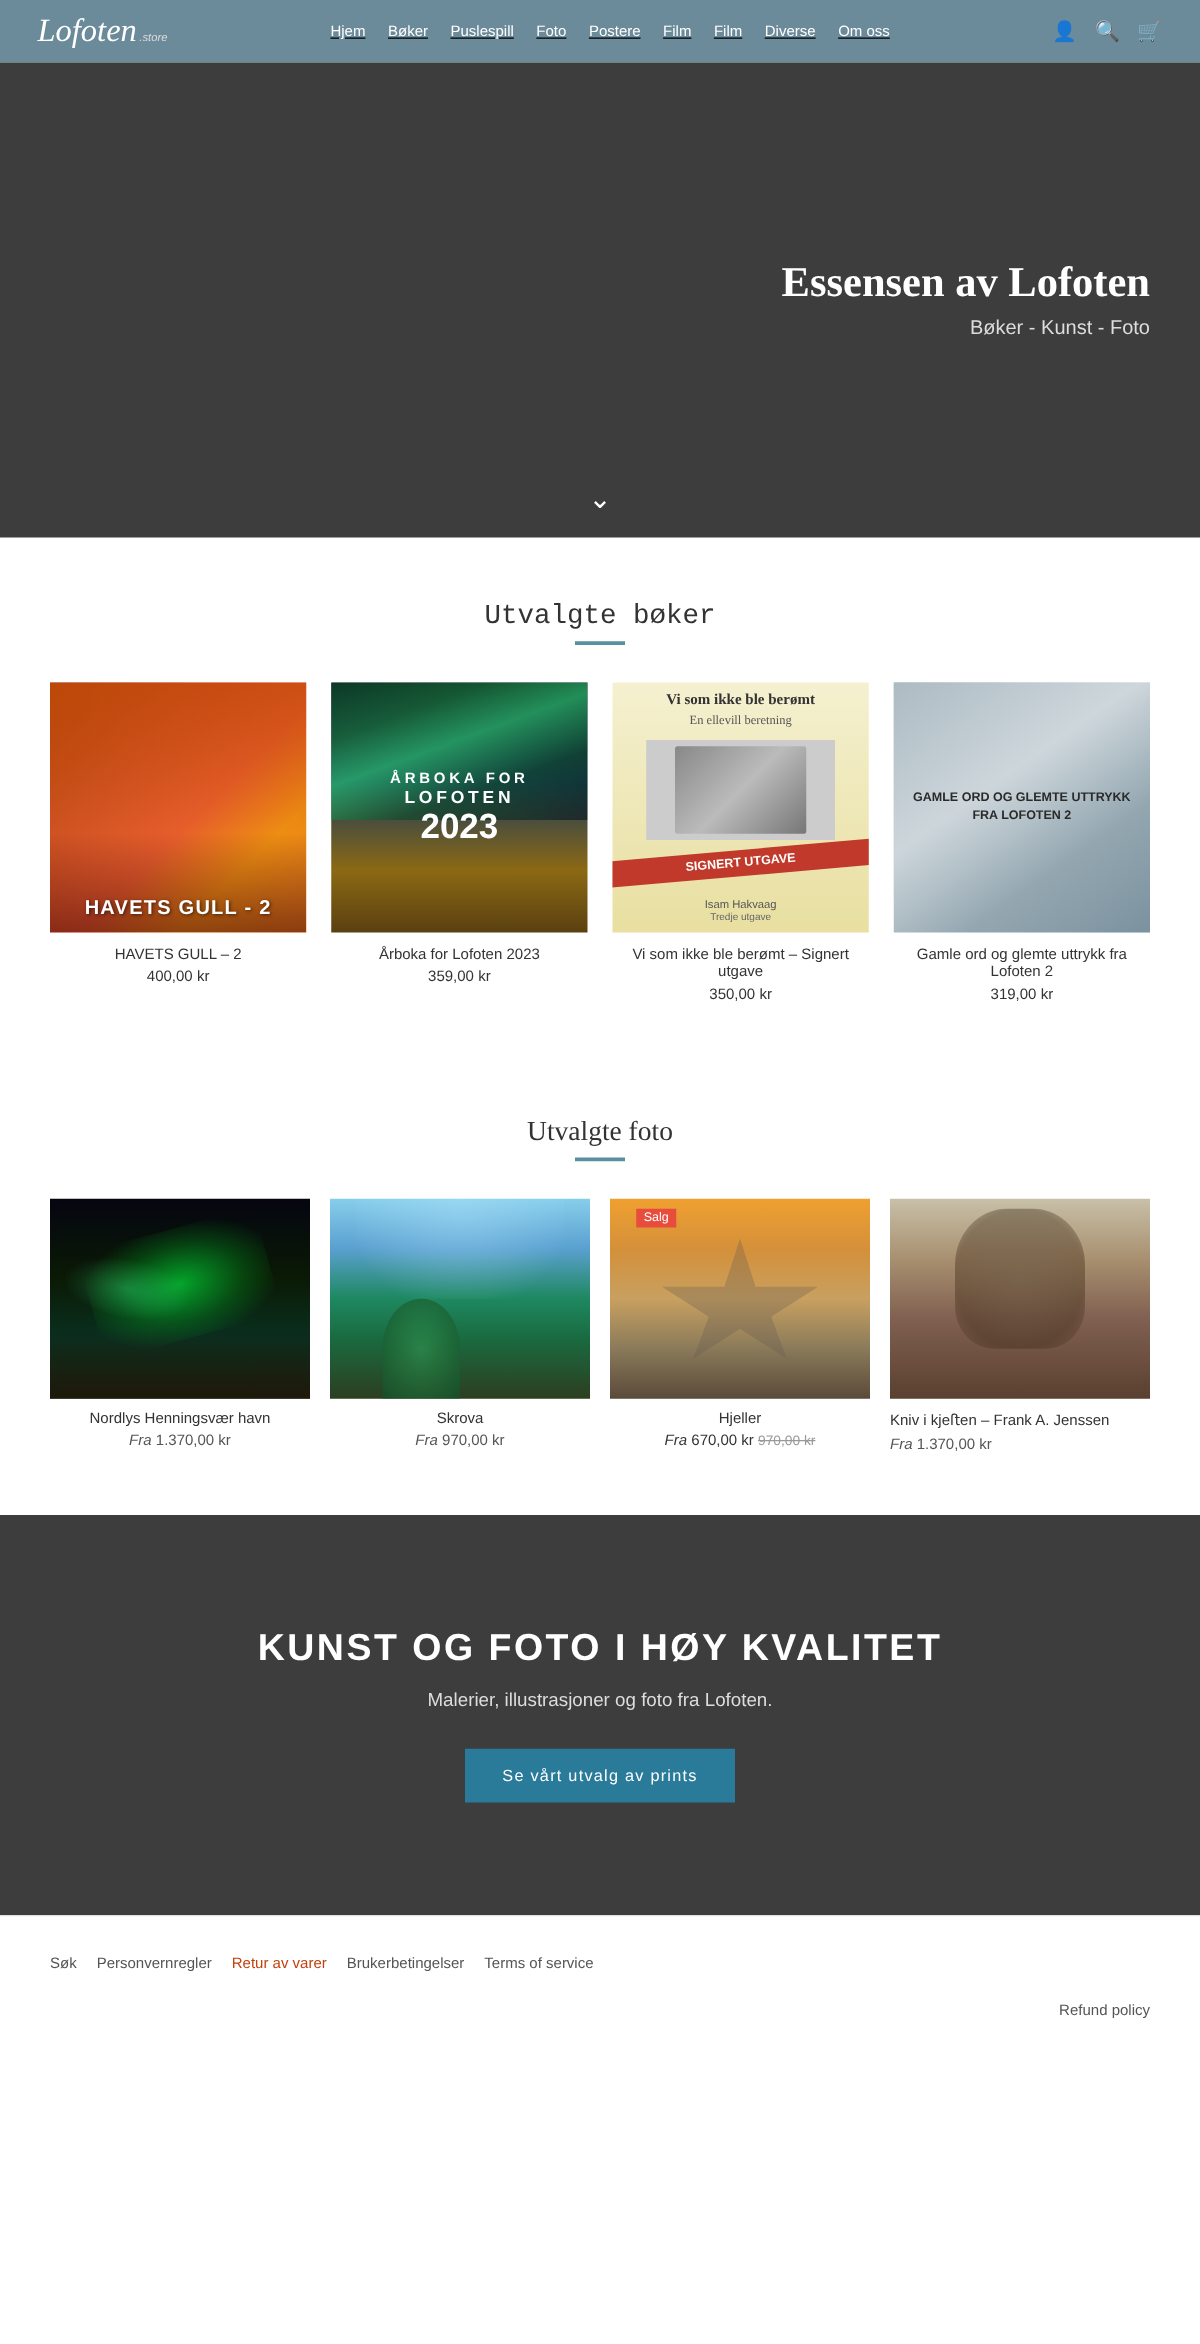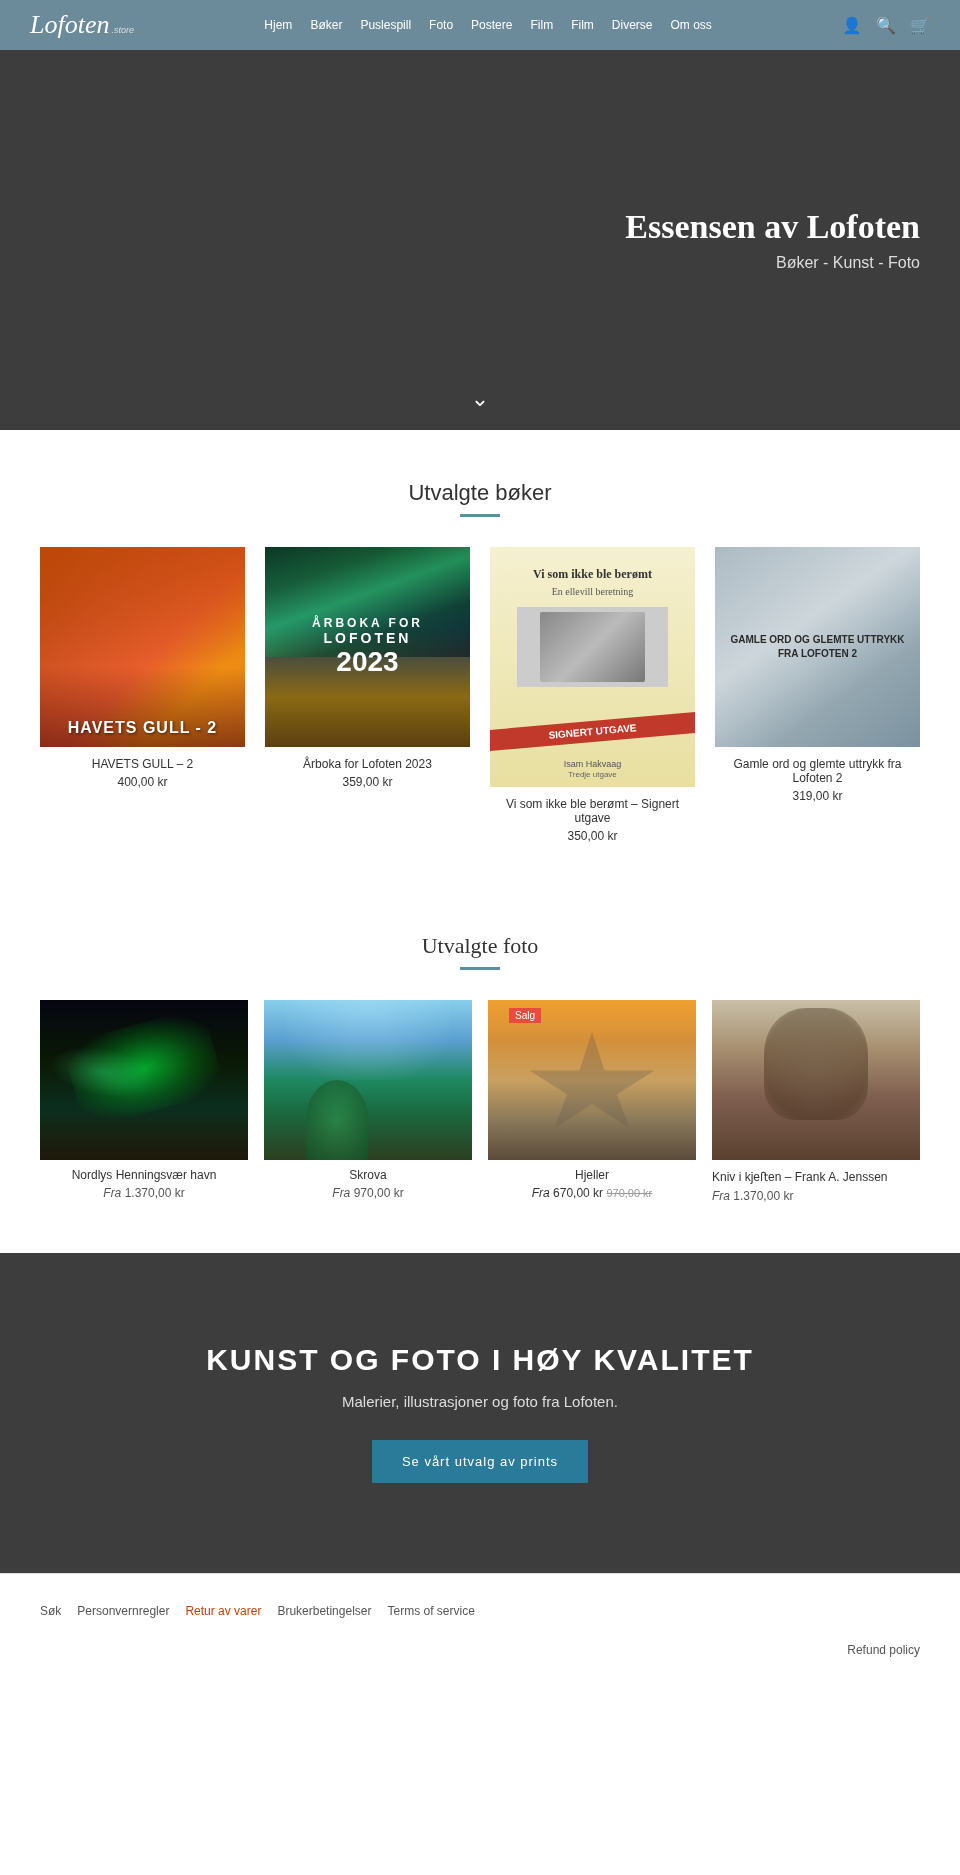--- a/index.html
+++ b/index.html
@@ -7,21 +7,21 @@
 
     
     header {
       background: #6b8a9a;
       display: flex;
       align-items: center;
       justify-content: space-between;
       padding: 0 30px;
       height: 50px;
     }
-    nav { display: flex; gap: 18px; }
+    nav { display: flex; gap: 18px; text-decoration: underline; }
     nav a {
       color: #fff;
       text-decoration: none;
       font-size: 12px;
       font-family: Arial, sans-serif;
     }
 
     
     footer {
       background: #fff;
@@ -55,21 +55,21 @@
   </div>
 </header>
 
 <section style="background:#3d3d3d;height:380px;display:flex;flex-direction:column;align-items:flex-end;justify-content:center;padding-right:40px;position:relative;">
   <h1 style="color:#fff;font-size:34px;font-family:Georgia,serif;font-weight:bold;">Essensen av Lofoten</h1>
   <p style="color:#ddd;font-size:16px;font-family:Arial,sans-serif;margin-top:8px;">Bøker - Kunst - Foto</p>
   <div style="position:absolute;bottom:18px;left:50%;transform:translateX(-50%);color:#fff;font-size:22px;">⌄</div>
 </section>
 
 <section style="padding:50px 40px;background:#fff;">
-  <h2 style="text-align:center;font-family:Liberation Sans, sans-serif;font-size:22px;color:#333;margin-bottom:8px;font-weight:normal;">Utvalgte bøker</h2>
+  <h2 style="text-align:center;font-family:Liberation Mono, monospace;font-size:22px;color:#333;margin-bottom:8px;font-weight:normal;">Utvalgte bøker</h2>
   <div style="width:40px;height:3px;background:#5a8fa0;margin:0 auto 30px;"></div>
 
   <div style="display:grid;grid-template-columns:repeat(4,1fr);gap:20px;">
 
     <div style="text-align:center;cursor:pointer;">
       <div style="width:100%;height:200px;background:linear-gradient(135deg,#8B2500 0%,#c0392b 30%,#e74c3c 55%,#f39c12 75%,#e67e22 100%);display:flex;flex-direction:column;align-items:center;justify-content:flex-end;padding:10px;margin-bottom:10px;overflow:hidden;position:relative;">
         <div style="position:absolute;top:0;left:0;right:0;bottom:0;background:linear-gradient(180deg,rgba(200,80,10,0.8) 0%,rgba(230,120,20,0.4) 60%,rgba(100,30,10,0.7) 100%);"></div>
         <div style="position:relative;z-index:1;color:#fff;text-align:center;">
           <div style="font-family:Arial,sans-serif;font-weight:bold;font-size:16px;letter-spacing:1px;text-shadow:1px 1px 3px rgba(0,0,0,0.6);">HAVETS GULL - 2</div>
         </div>
@@ -85,21 +85,21 @@
           <div style="font-size:12px;letter-spacing:3px;">ÅRBOKA FOR</div>
           <div style="font-size:14px;letter-spacing:3px;">LOFOTEN</div>
           <div style="font-size:28px;font-weight:bold;">2023</div>
         </div>
       </div>
       <div style="font-size:12px;color:#333;font-family:Arial,sans-serif;margin-bottom:4px;">Årboka for Lofoten 2023</div>
       <div style="font-size:12px;color:#333;font-family:Arial,sans-serif;">359,00 kr</div>
     </div>
 
     <div style="text-align:center;cursor:pointer;">
-      <div style="width:100%;height:240px;background:linear-gradient(180deg,#f5f0d0 0%,#e8dfa0 100%);display:flex;flex-direction:column;align-items:center;padding:20px 8px;margin-bottom:10px;overflow:hidden;position:relative;">
+      <div style="width:100%;height:200px;background:linear-gradient(180deg,#f5f0d0 0%,#e8dfa0 100%);display:flex;flex-direction:column;align-items:center;padding:6px 8px;margin-bottom:10px;overflow:hidden;position:relative;">
         <div style="font-size:12px;font-weight:bold;text-align:center;font-family:Georgia,serif;color:#333;margin-bottom:4px;">Vi som ikke ble berømt</div>
         <div style="font-size:10px;text-align:center;font-family:Georgia,serif;color:#555;margin-bottom:6px;">En ellevill beretning</div>
         <div style="width:80%;height:80px;background:#ccc;margin:4px auto;display:flex;align-items:center;justify-content:center;">
           <div style="width:70%;height:70px;background:linear-gradient(135deg,#888 0%,#bbb 50%,#777 100%);border-radius:2px;"></div>
         </div>
         <div style="position:absolute;bottom:45px;left:-8px;right:-8px;background:#c0392b;color:#fff;font-size:10px;font-weight:bold;padding:5px 8px;transform:rotate(-5deg);text-align:center;font-family:Arial,sans-serif;z-index:2;">SIGNERT UTGAVE</div>
         <div style="position:absolute;bottom:18px;font-size:9px;color:#555;font-family:Arial,sans-serif;">Isam Hakvaag</div>
         <div style="position:absolute;bottom:8px;font-size:8px;color:#666;font-family:Arial,sans-serif;">Tredje utgave</div>
       </div>
       <div style="font-size:12px;color:#333;font-family:Arial,sans-serif;margin-bottom:4px;">Vi som ikke ble berømt – Signert utgave</div>

